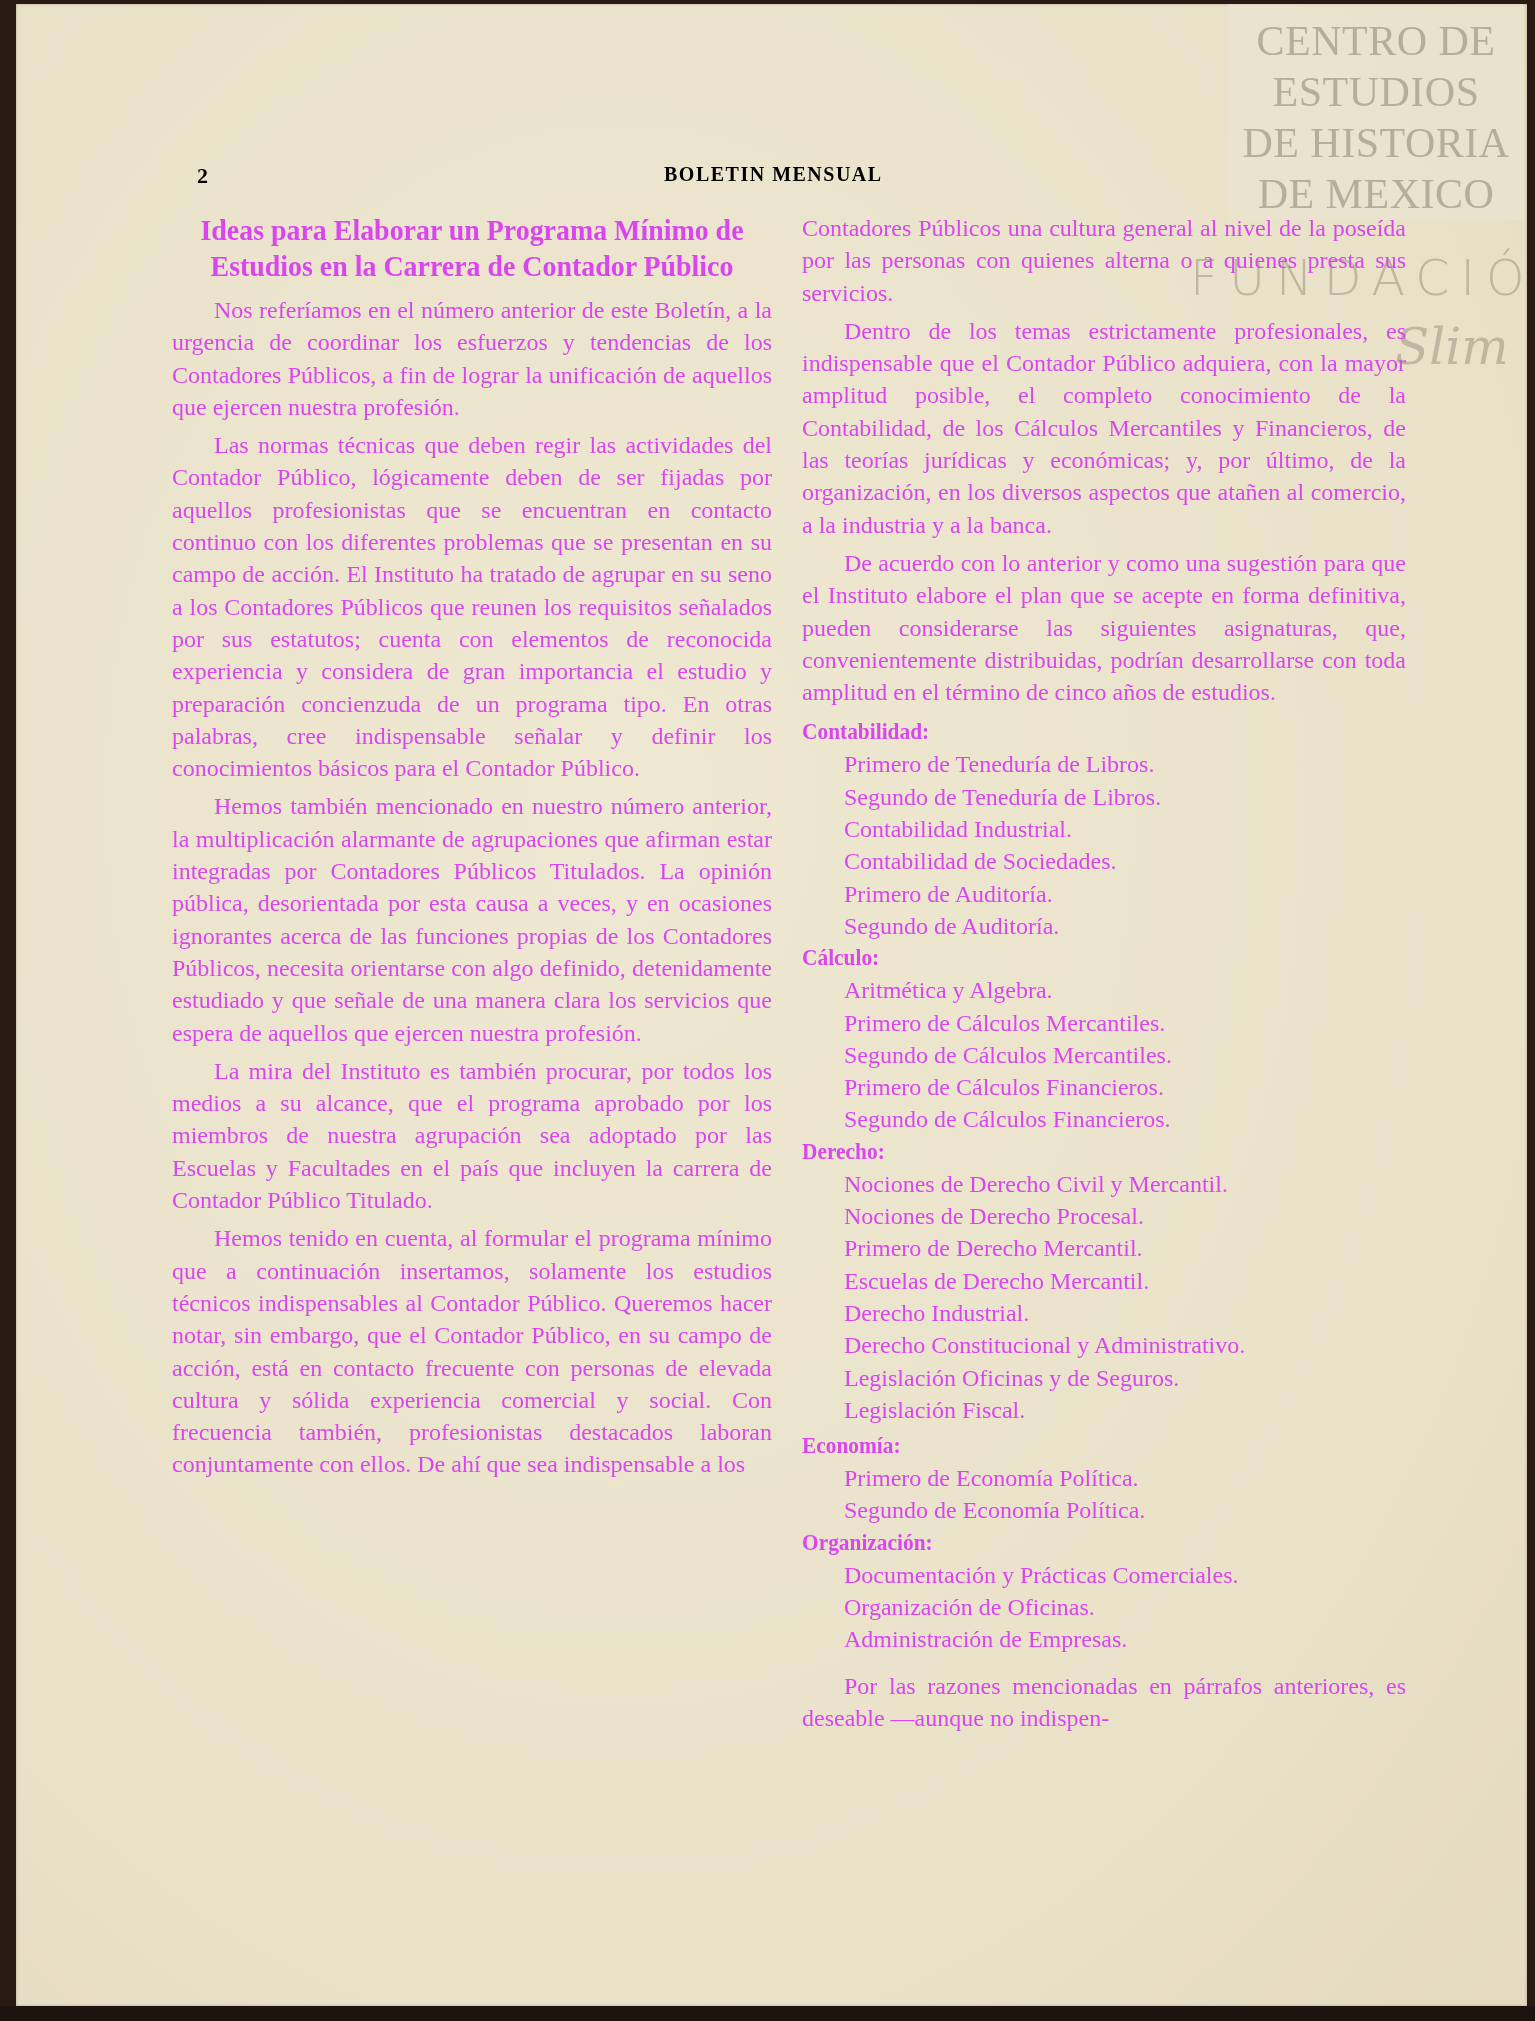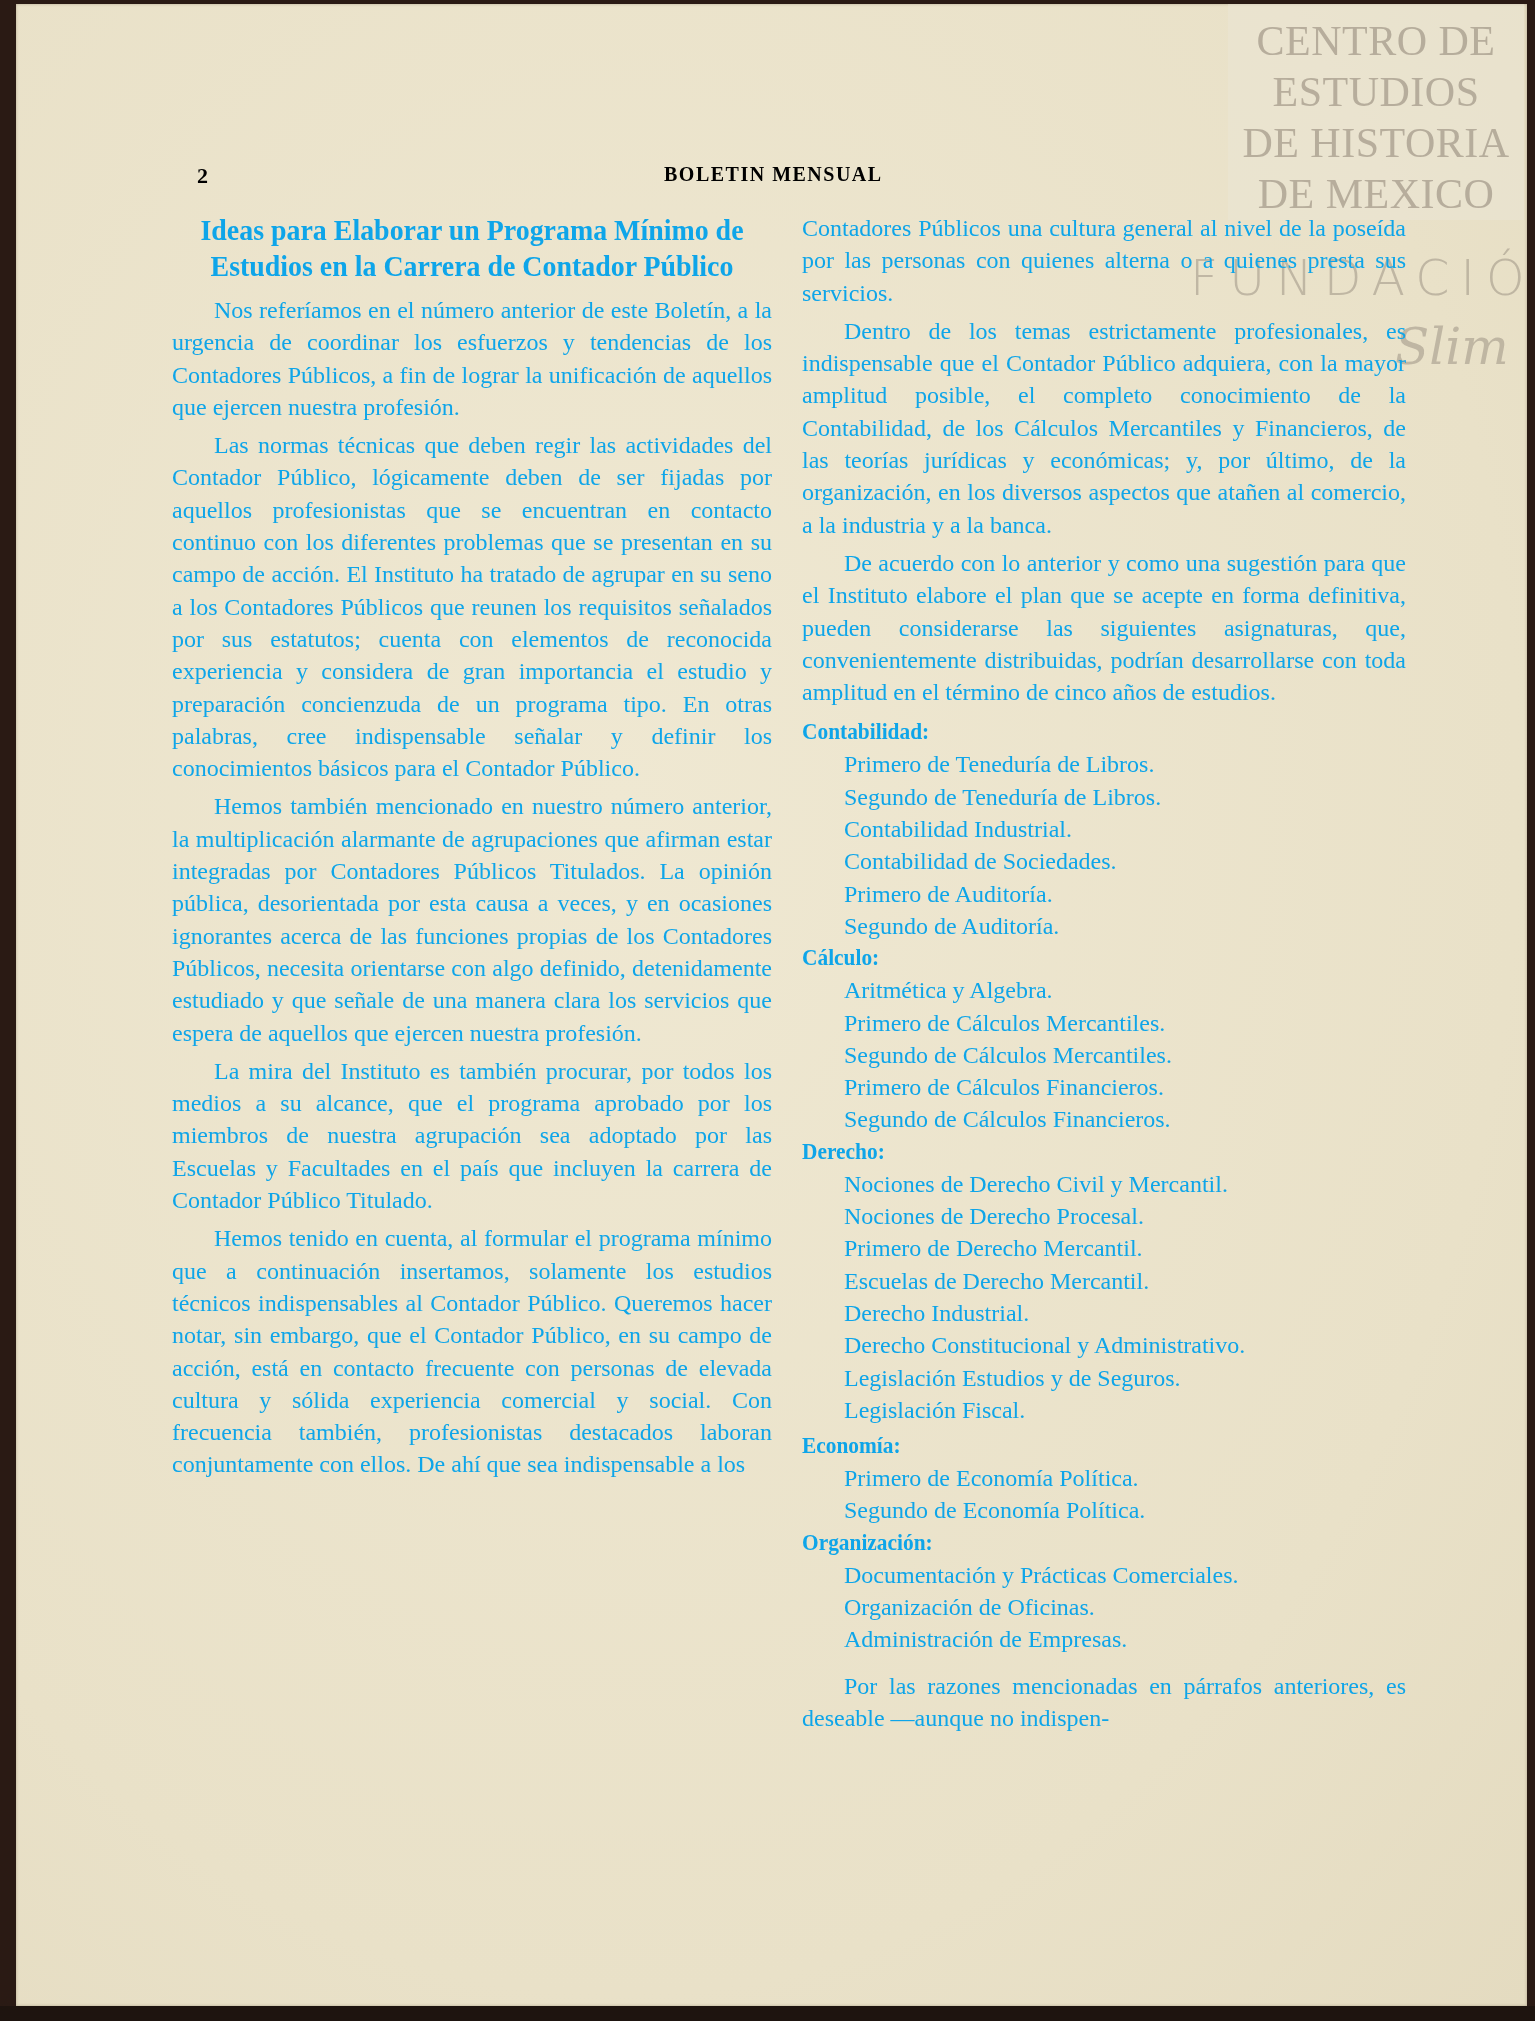--- a/index.html
+++ b/index.html
@@ -43,21 +43,21 @@
     font-family: "DejaVu Serif", serif; font-style: italic;
     font-size: 50px; color: rgba(150,140,125,0.5);
   }
   .runhead {
     position: absolute; top: 160px; left: 0; width: 1535px; height: 30px;
     font-weight: bold; font-size: 20px;
   }
   .runhead .pgnum { position: absolute; left: 197px; top: 3px; font-size: 22px; }
   .runhead .title { position: absolute; left: 664px; top: 3px; letter-spacing: 1.5px; }
 
-  .col { position: absolute; color: #0ea5e9; font-size: 24px; line-height: 32.3px; }
+  .col { position: absolute; color: #d946ef; font-size: 24px; line-height: 32.3px; }
   .col.left { left: 172px; top: 212px; width: 600px; }
   .col.right { left: 802px; top: 212px; width: 604px; }
 
   h1.article-title {
     margin: 0 0 10px 0; padding: 0;
     text-align: center; font-size: 30px; line-height: 36px;
     font-weight: bold; font-family: "Liberation Serif", serif;
     transform: scaleX(0.93);
   }
   p.para { margin: 0 0 6px 0; text-align: justify; text-indent: 42px; hyphens: none; }
@@ -126,21 +126,21 @@
 
   <div class="section" style="margin-top:0">
     <div class="section-head">Derecho:</div>
     <ul>
       <li>Nociones de Derecho Civil y Mercantil.</li>
       <li>Nociones de Derecho Procesal.</li>
       <li>Primero de Derecho Mercantil.</li>
       <li>Escuelas de Derecho Mercantil.</li>
       <li>Derecho Industrial.</li>
       <li>Derecho Constitucional y Administrativo.</li>
-      <li>Legislación Estudios y de Seguros.</li>
+      <li>Legislación Oficinas y de Seguros.</li>
       <li>Legislación Fiscal.</li>
     </ul>
   </div>
 
   <div class="section" style="margin-top:4px">
     <div class="section-head">Economía:</div>
     <ul>
       <li>Primero de Economía Política.</li>
       <li>Segundo de Economía Política.</li>
     </ul>

